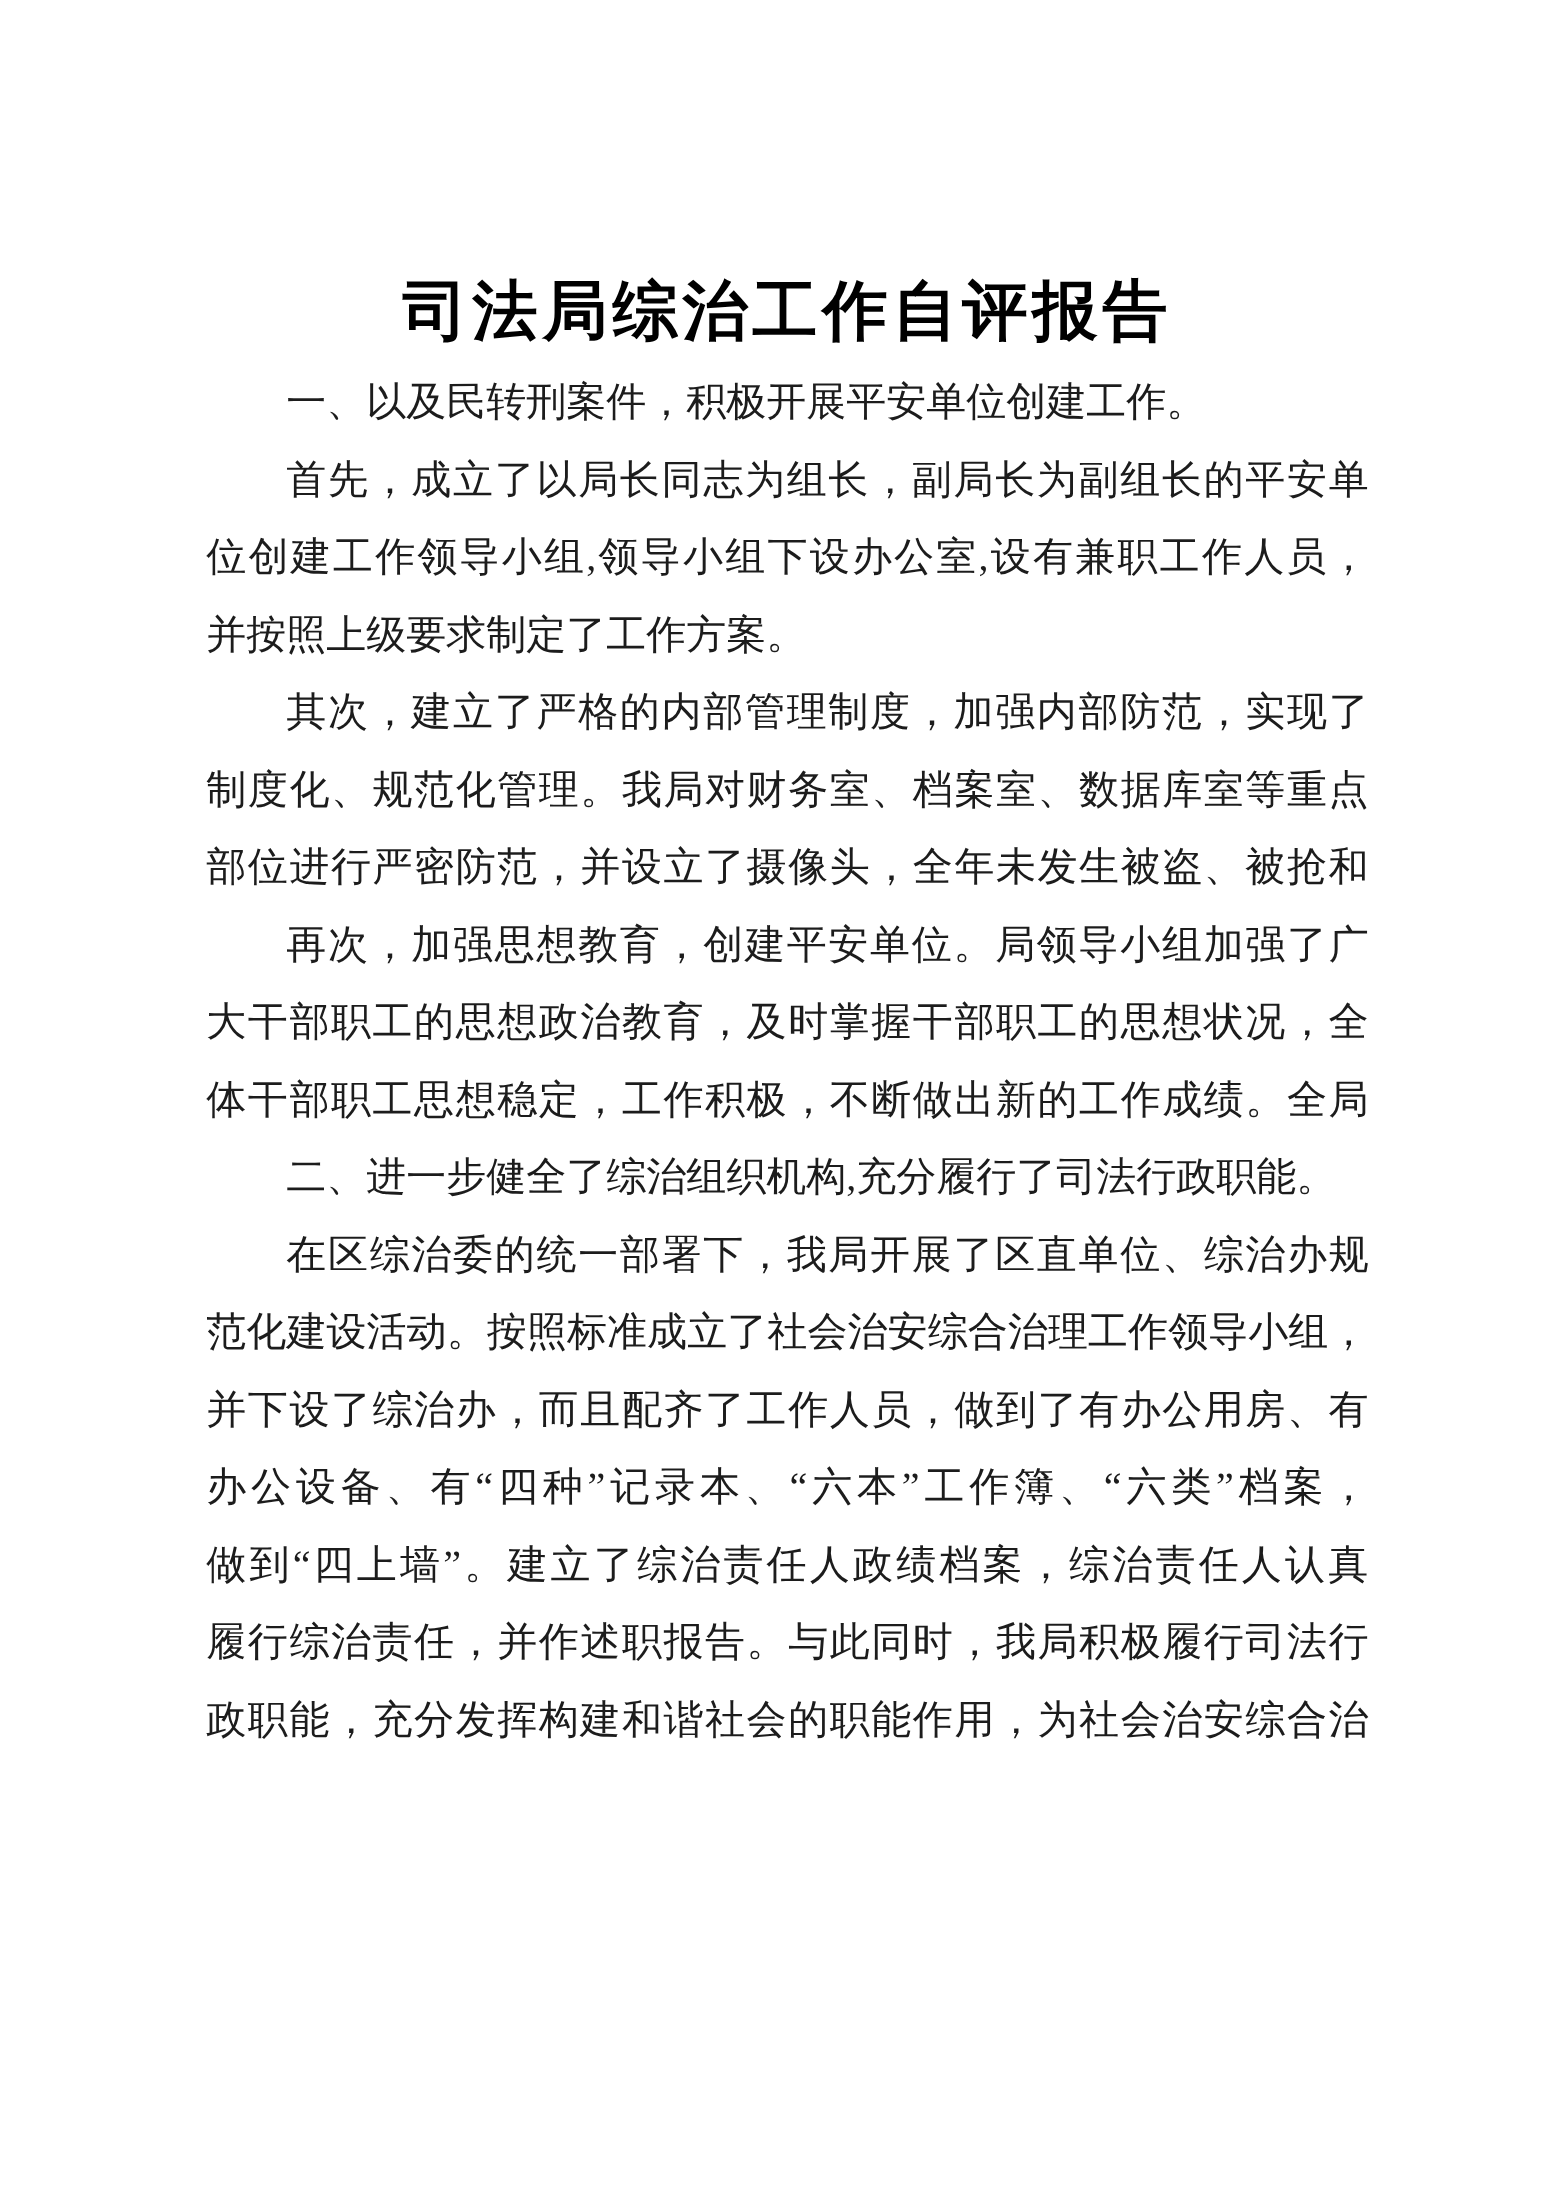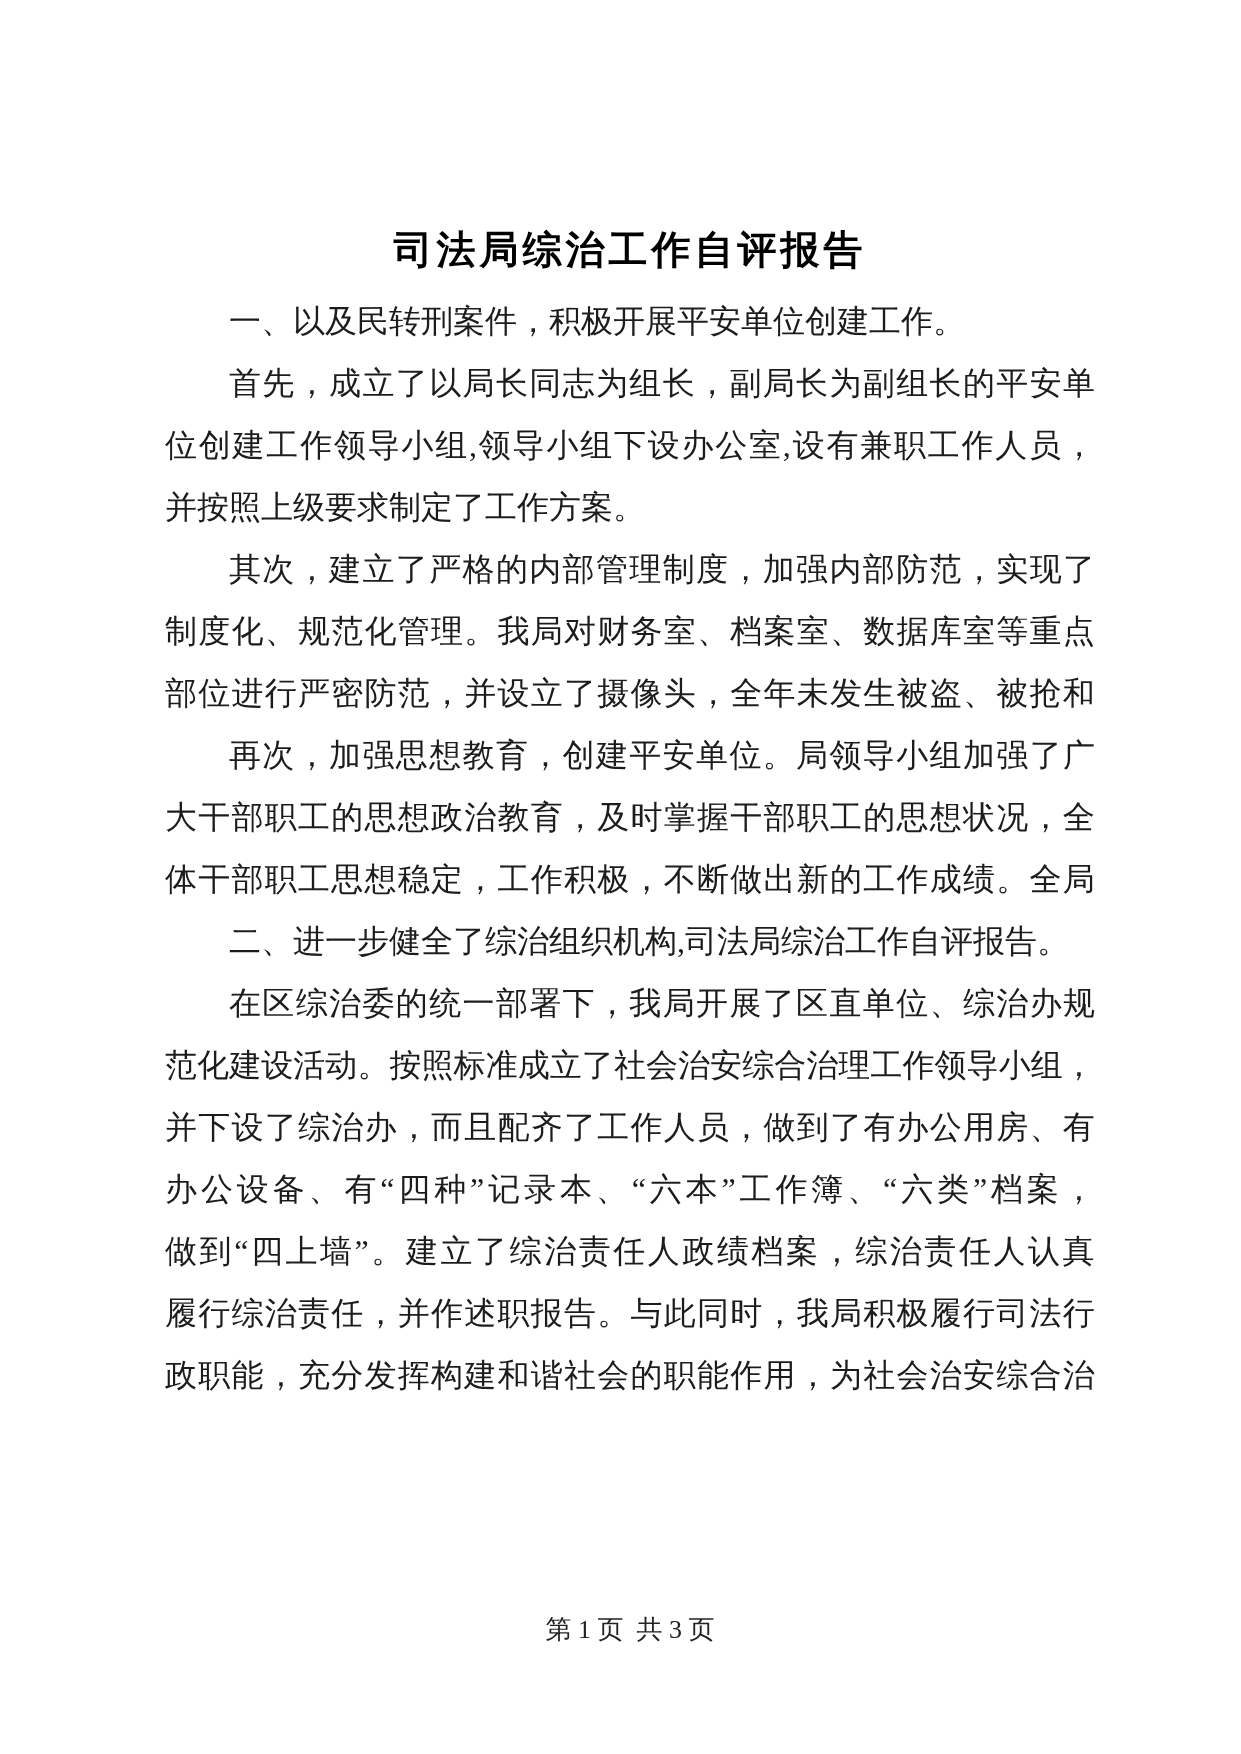--- a/index.html
+++ b/index.html
@@ -17,21 +17,21 @@
     color: #1c1c1c;
   }
   .doc-title {
     position: absolute;
     left: 165px;
     top: 212px;
     width: 930px;
     height: 75px;
     line-height: 75px;
     text-align: center;
-    font-size: 39px;
+    font-size: 52px;
     font-weight: bold;
     letter-spacing: 4px;
     color: #000000;
     white-space: nowrap;
   }
   .doc-body {
     position: absolute;
     left: 165px;
     top: 290px;
     width: 930px;
@@ -303,21 +303,21 @@
         <span>新</span>
         <span>的</span>
         <span>工</span>
         <span>作</span>
         <span>成</span>
         <span>绩</span>
         <span>。</span>
         <span>全</span>
         <span>局</span>
       </div>
-      <div class="line first">二、进一步健全了综治组织机构,司法局综治工作自评报告。</div>
+      <div class="line first">二、进一步健全了综治组织机构,充分履行了司法行政职能。</div>
       <div class="line just first">
         <span>在</span>
         <span>区</span>
         <span>综</span>
         <span>治</span>
         <span>委</span>
         <span>的</span>
         <span>统</span>
         <span>一</span>
         <span>部</span>
@@ -516,14 +516,13 @@
         <span>社</span>
         <span>会</span>
         <span>治</span>
         <span>安</span>
         <span>综</span>
         <span>合</span>
         <span>治</span>
       </div>
     </div>
 
-  <div class="page-footer">第 1 页  共 3 页</div>
 </div>
 
 </body></html>

